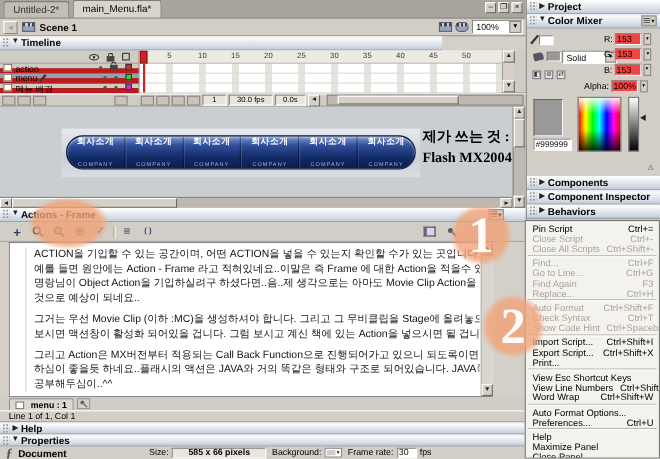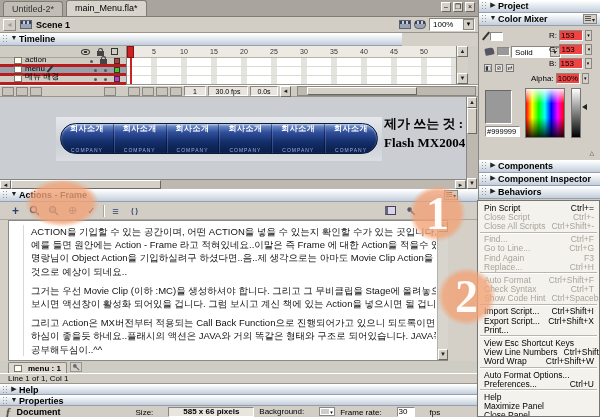--- a/index.html
+++ b/index.html
@@ -48,21 +48,21 @@
   .tlbody{left:0;top:46px;width:478px;height:39px;background:#cfccc4;border-bottom:1px solid #9a968e;display:flex}
   .layers{width:127px;border-right:1px solid #8a8680}
   .lhead{height:12px;border-bottom:1px solid #a8a49c;display:flex;justify-content:flex-end;gap:7px;
          align-items:center;padding-right:8px}
   .eye{width:9px;height:6px;border:1px solid #333;border-radius:50%;
        background:radial-gradient(circle,#333 28%,transparent 34%)}
   .locki{width:7px;height:5px;background:#444;position:relative;margin-top:3px}
   .locki::before{content:"";position:absolute;top:-3px;left:1px;width:3px;height:3px;border:1px solid #444;
                  border-bottom:none;border-radius:3px 3px 0 0}
   .outl{width:7px;height:7px;border:1px solid #333}
-  .lrow{height:9px;display:flex;align-items:flex-end;font-size:8px;border-bottom:3px solid #b91c1c;padding-left:14px}
+  .lrow{height:9px;display:flex;align-items:flex-start;font-size:8px;border-bottom:5px solid #b91c1c;padding-left:3px}
   .lrow.sel{background:#98a0ac}
   .pgico{width:8px;height:7px;background:#fffef0;border:1px solid #7a7670;margin-right:3px}
   .lname{white-space:nowrap}
   .pencil{width:2px;height:8px;background:#333;transform:rotate(40deg);margin-left:4px}
   .lstat{margin-left:auto;display:flex;align-items:center;gap:7px;padding-right:6px}
   .dot{width:3px;height:3px;background:#555;border-radius:50%}
   .sw{width:6px;height:6px;border:1px solid #333}
   .frames{position:relative;width:329px;background:#fff;overflow:hidden}
   .ruler{position:relative;height:12px;background:#edeae3;border-bottom:1px solid #b5b2aa;font-size:7px;color:#333}
   .tick{position:absolute;top:2px;width:20px;text-align:center}
@@ -144,21 +144,21 @@
   .statusbar{left:0;top:373px;width:478px;height:11px;background:#d2cec6;border-top:1px solid #fff;
              border-bottom:1px solid #9a968e;font-size:8px;display:flex;align-items:center;padding-left:8px}
   .helphdr{left:0;top:384px;width:478px;height:11px}
   .prophdr{left:0;top:395px;width:478px;height:11px}
   .hdr.h11{height:11px}
   .propbody{left:0;top:406px;width:478px;height:11px;background:#d2cec6;display:flex;align-items:center;
             gap:5px;font-size:8px;padding-left:5px}
   .flogo{font-family:"Liberation Serif","DejaVu Serif",serif;font-style:italic;font-weight:bold;
          font-size:13px;color:#555}
   .doclbl{font-weight:bold;font-size:9px;margin-right:70px}
-  .pfield{display:flex;align-items:flex-end;gap:15px}
+  .pfield{display:flex;align-items:center;gap:3px}
   .sizebtn{width:86px;height:10px;background:#e8e5de;border:1px solid;border-color:#8a8680 #fff #fff #8a8680;
            font-size:8px;font-weight:bold;text-align:center;line-height:8px}
   .bgswatch{width:16px;height:9px;background:#fff;border:1px solid #8a8680;display:flex;align-items:center}
   .bgswatch i{display:block;width:8px;height:5px;background:#ccc;margin-left:1px}
   .bgswatch::after{content:"▾";font-size:5px;margin-left:1px}
   .frinput{width:18px;height:10px;background:#fff;border:1px solid;border-color:#8a8680 #fff #fff #8a8680;
            font-size:8px;padding:0 1px;font-family:inherit}
 
   
   #sidebar{left:478px;top:0;width:122px;height:417px;background:#d2cec6;border-left:1px solid #8a8680}

